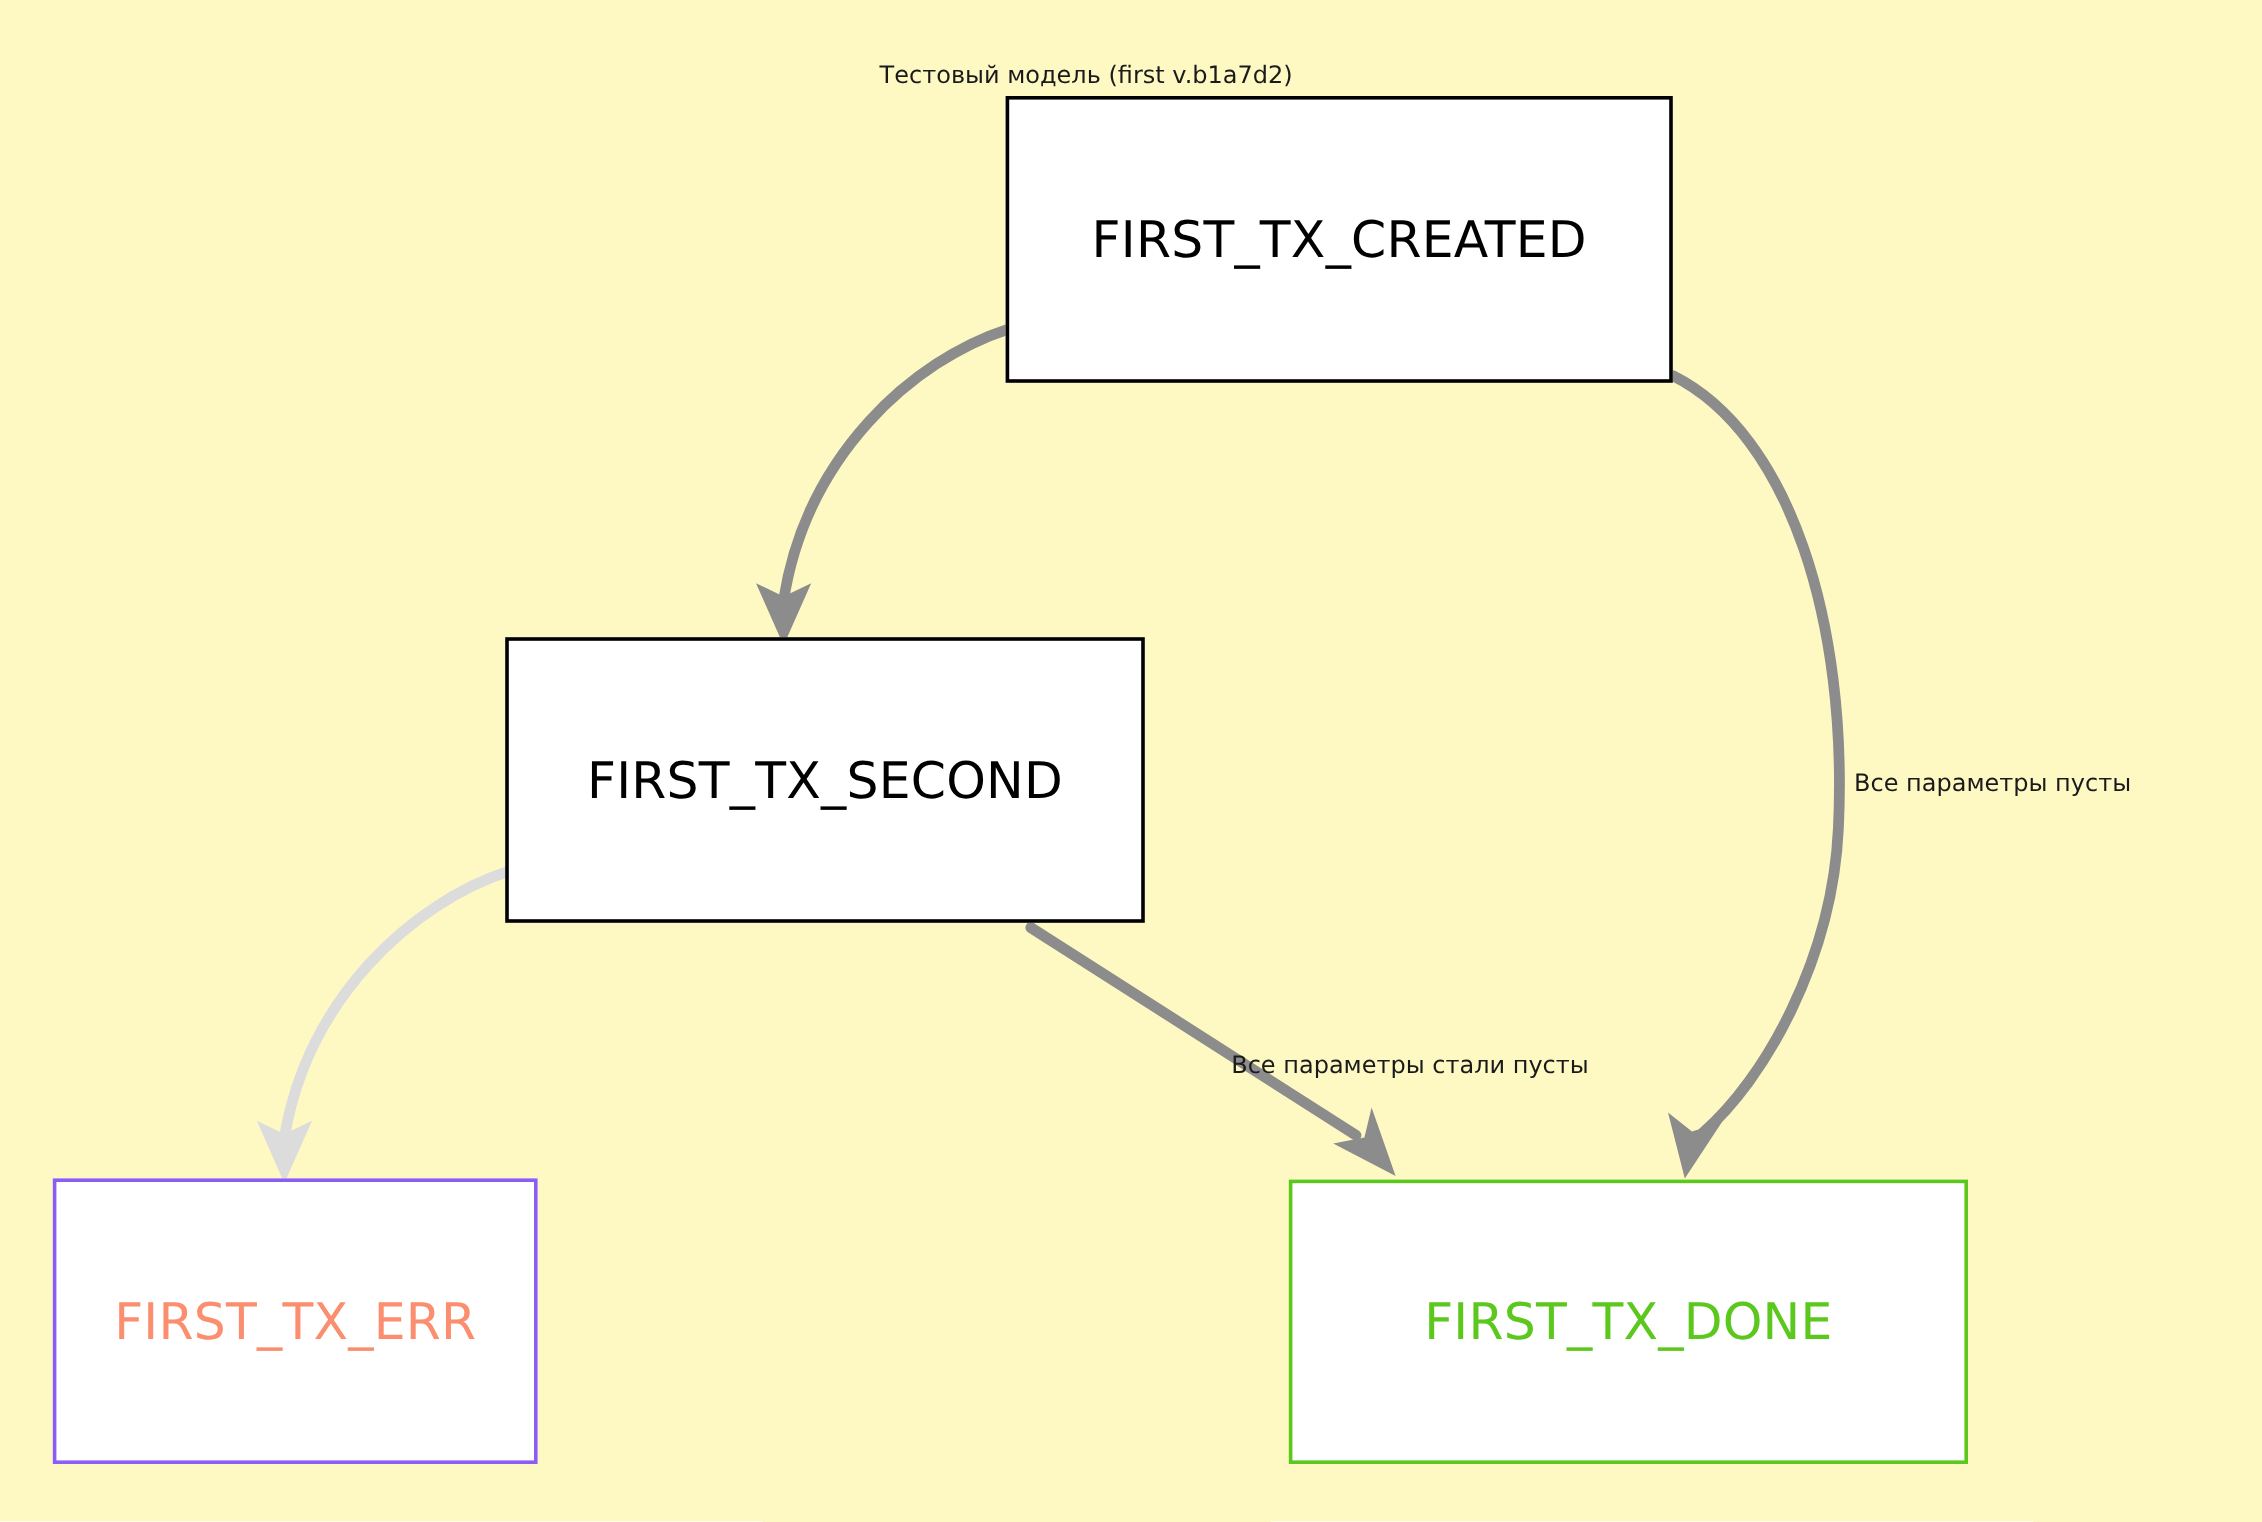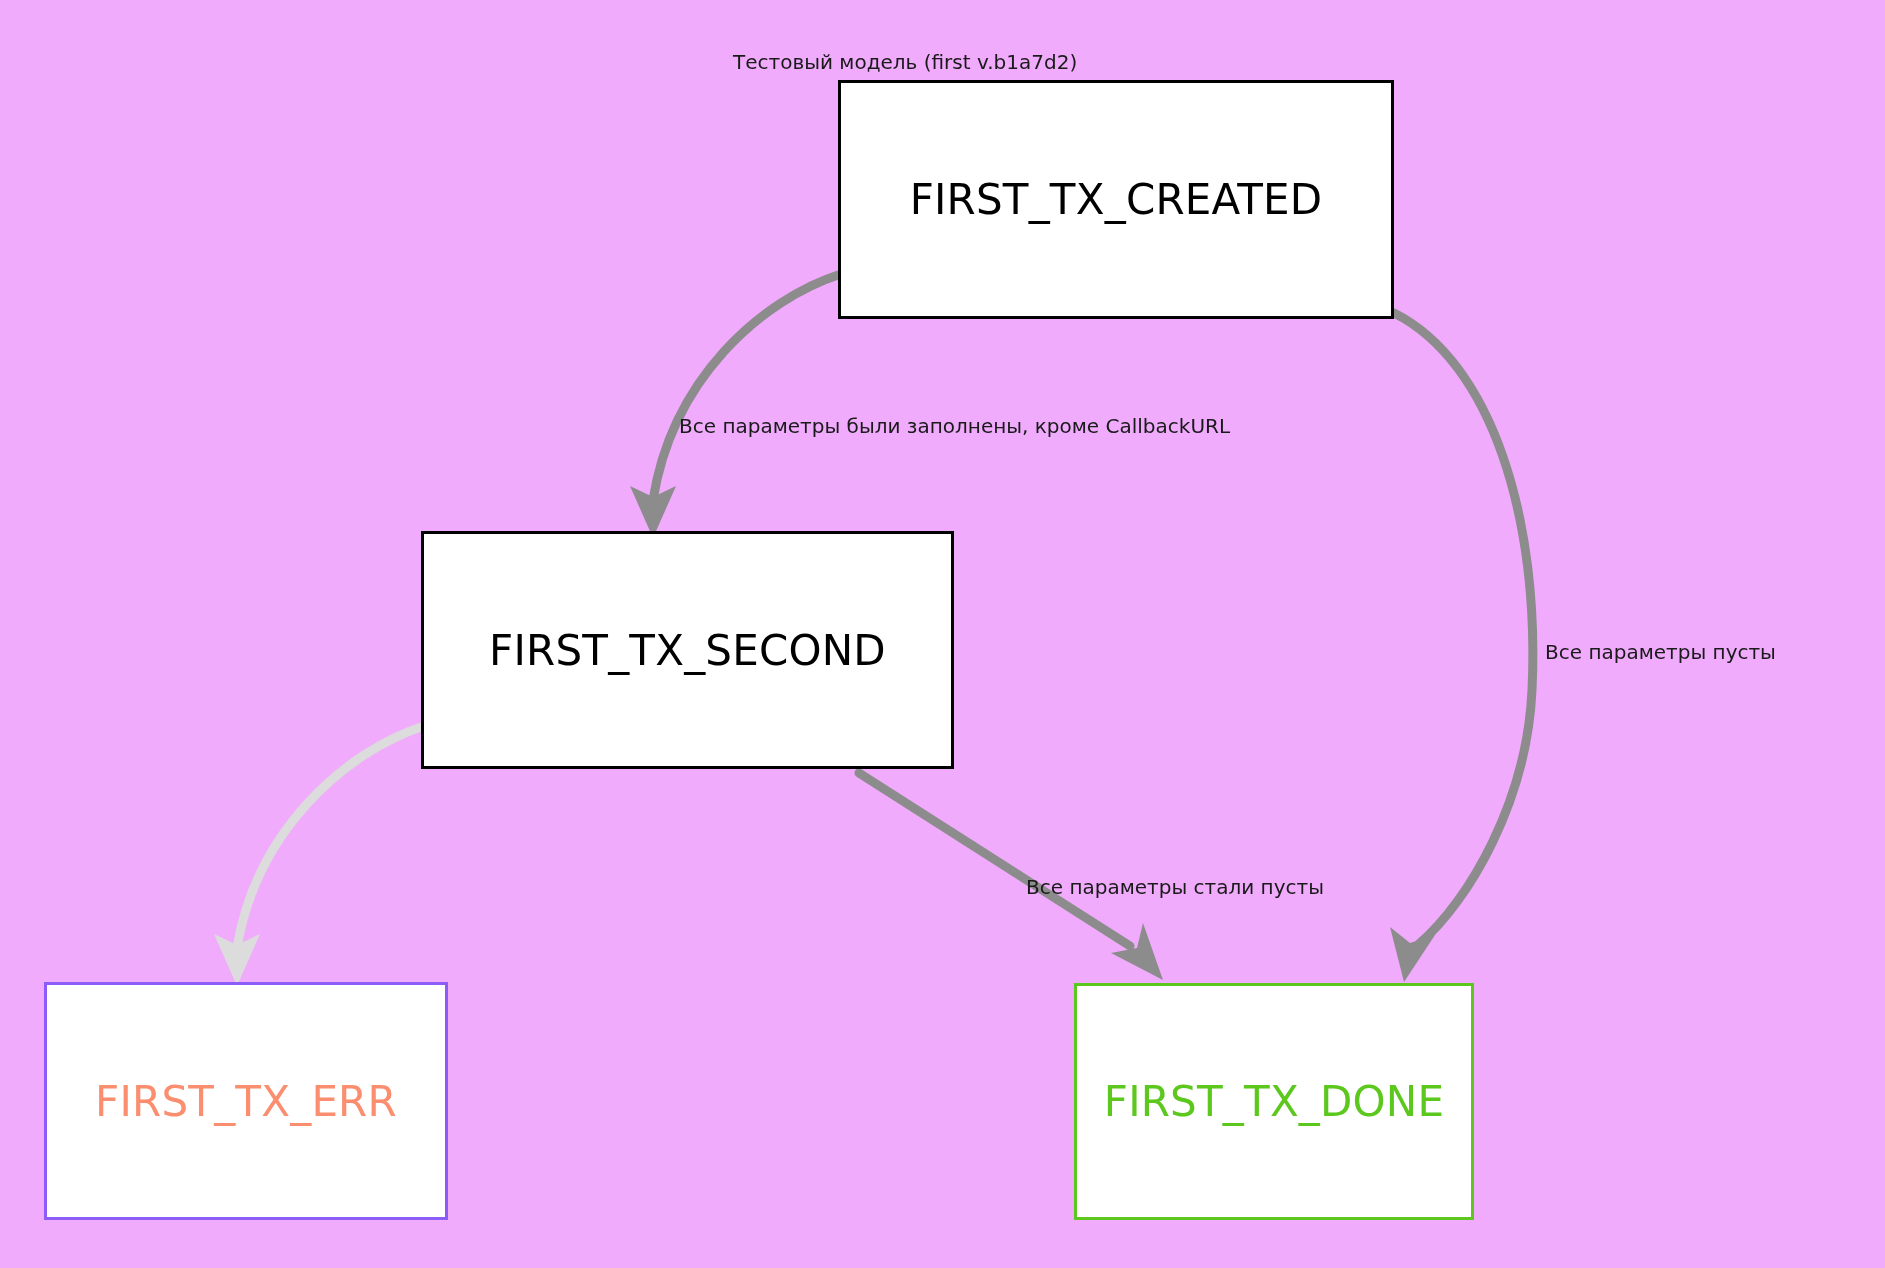--- a/index.html
+++ b/index.html
@@ -9,21 +9,21 @@
     background: #ffffff;
   }
   body {
     font-family: "DejaVu Sans", "Liberation Sans", sans-serif;
     -webkit-font-smoothing: antialiased;
   }
   #canvas {
     position: relative;
     width: 1885px;
     height: 1268px;
-    background: #f0abfc;
+    background: #fef9c3;
     overflow: hidden;
   }
   #edge-layer {
     position: absolute;
     left: 0;
     top: 0;
     width: 1885px;
     height: 1268px;
     pointer-events: none;
   }
@@ -70,21 +70,21 @@
     height: 238px;
     border: 3px solid #8b5cf6;
   }
   .node-err .node-label {
     font-size: 42px;
     color: #fa8e6f;
   }
   .node-done {
     left: 1074px;
     top: 983px;
-    width: 400px;
+    width: 566px;
     height: 237px;
     border: 3px solid #5cc81e;
   }
   .node-done .node-label {
     font-size: 42px;
     color: #5cc81e;
   }
   .diagram-title {
     position: absolute;
     left: 733px;
@@ -143,20 +143,19 @@
   </div>
 
   <div class="node node-err">
     <span class="node-label">FIRST_TX_ERR</span>
   </div>
 
   <div class="node node-done">
     <span class="node-label">FIRST_TX_DONE</span>
   </div>
 
-  <div class="edge-label edge-label-created-second">Все параметры были заполнены, кроме CallbackURL</div>
 
   <div class="edge-label edge-label-created-done">Все параметры пусты</div>
 
 
   <div class="edge-label edge-label-second-done">Все параметры стали пусты</div>
 
 </div>
 
 </body></html>

